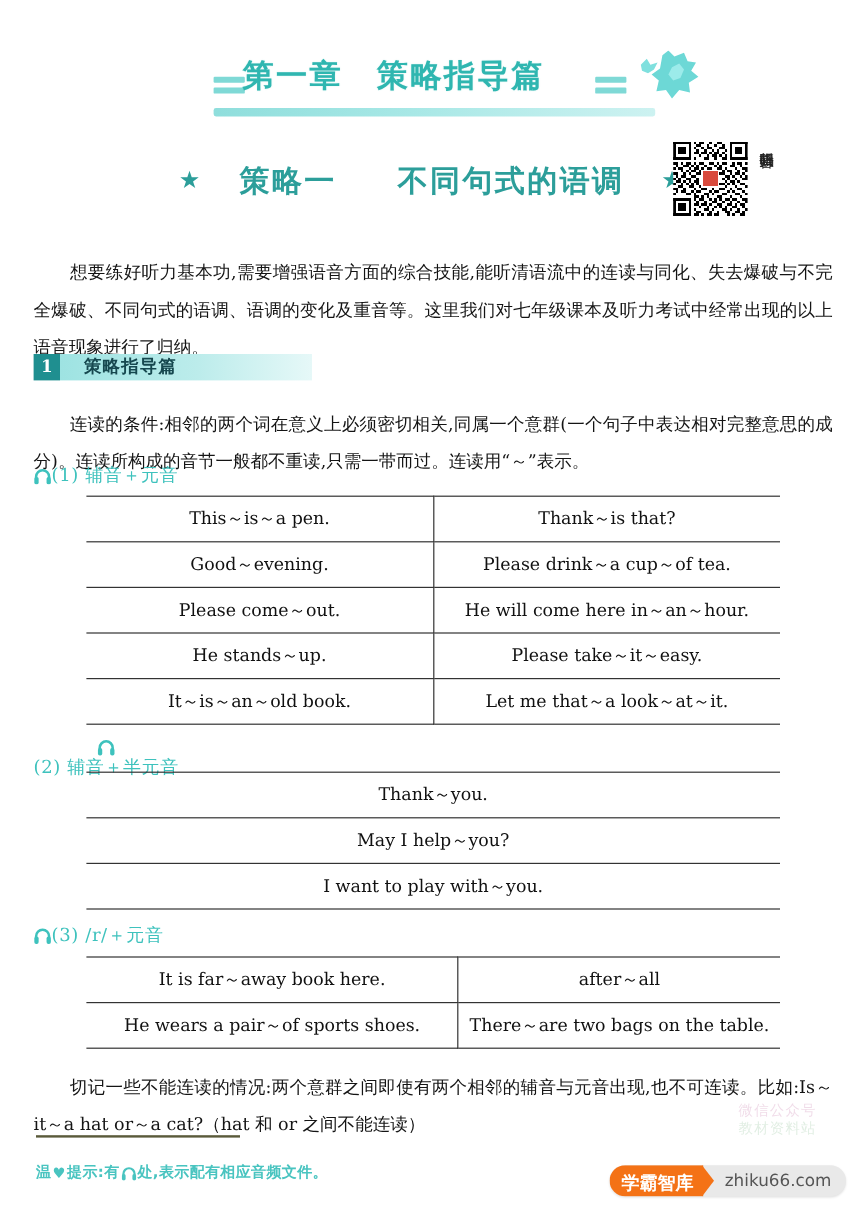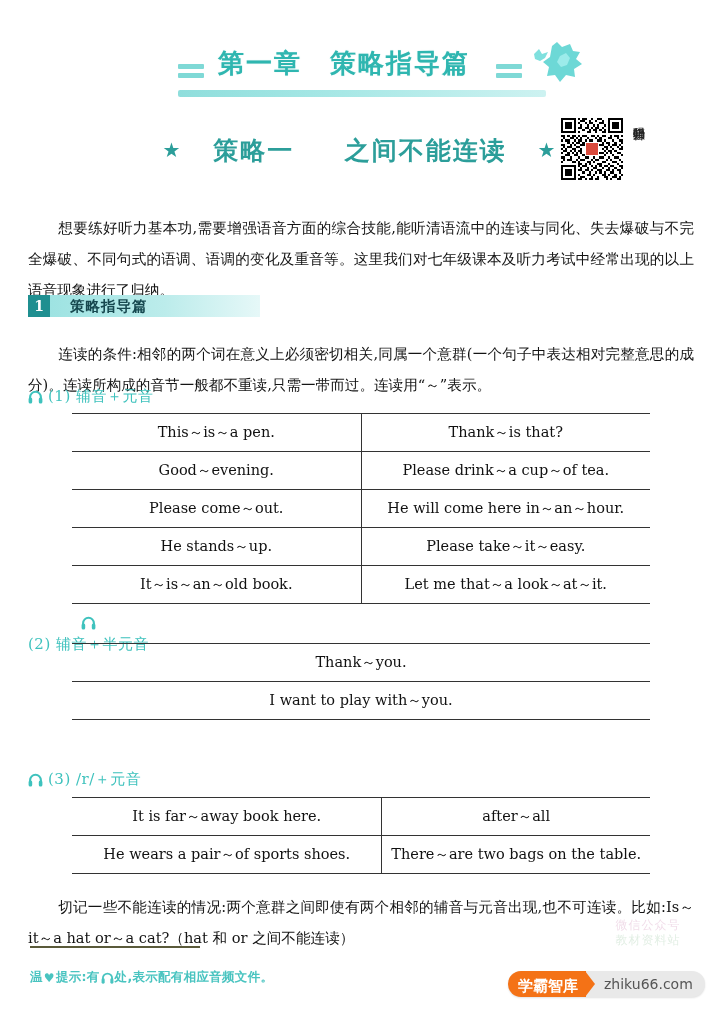--- a/index.html
+++ b/index.html
@@ -26,21 +26,21 @@
   
   .chapter-banner {
     position: absolute;
     left: 178px;
     top: 44px;
     width: 390px;
     height: 62px;
   }
   .chapter-title {
     position: absolute;
-    left: 40px;
+    left: 24px;
     top: 2px;
     font-family: "DejaVu Sans", "Liberation Sans", sans-serif;
     font-weight: bold;
     font-size: 26px;
     letter-spacing: 2px;
     color: #2fb6b0;
     white-space: nowrap;
     text-shadow: 0 0 1px rgba(47,182,176,0.35);
   }
   .banner-dash {
@@ -172,21 +172,20 @@
   .sub-head {
     position: absolute;
     left: 28px;
     font-family: "DejaVu Serif", "Liberation Serif", serif;
     font-size: 15px;
     color: #3ec2bd;
     letter-spacing: 0.5px;
     white-space: nowrap;
     display: flex;
     align-items: center;
-    gap: 5px;
   }
   .headphone {
     display: inline-block;
     width: 15px;
     height: 14px;
     position: relative;
     flex: 0 0 auto;
   }
 
   #sub-head-1 { top: 387px; }
@@ -323,21 +322,21 @@
     <svg class="leaf-deco" viewBox="0 0 60 46">
       <path d="M8,12 L13,7 L16,12 L22,10 L19,16 L14,19 L9,17 Z" fill="#7fe0de"></path>
       <path d="M26,4 L31,0 L36,5 L44,2 L47,9 L54,10 L50,17 L56,22 L48,27 L49,35 L40,33 L34,40 L29,33 L21,34 L23,25 L17,20 L24,15 Z" fill="#6dd8d6"></path>
       <path d="M34,14 L40,11 L44,16 L41,23 L35,25 L31,20 Z" fill="#9cebea"></path>
     </svg>
   </div>
 
   <div class="strategy-title">
     <span class="star">★</span>
     <span class="gap"></span><span>策略一</span>
-    <span class="gap"></span><span class="gap"></span><span>之间不能连读</span>
+    <span class="gap"></span><span class="gap"></span><span>不同句式的语调</span>
     <span class="gap"></span><span class="star">★</span>
   </div>
 
   <div class="qr-block">
     <svg class="qr-img" width="62" height="62" viewBox="0 0 29 29" shape-rendering="crispEdges">
       <rect width="29" height="29" fill="#ffffff"></rect>
       <g fill="#000000">
         <rect x="0" y="0" width="7" height="1"></rect>
           <rect x="0" y="6" width="7" height="1"></rect>
         <rect x="0" y="0" width="1" height="7"></rect>
@@ -615,20 +614,23 @@
     </span>
     <span>(2) 辅音＋半元音</span>
   </div>
 
   <table class="ex-table" id="table-2">
     <tbody>
       <tr>
         <td>Thank～you.</td>
       </tr>
       <tr>
+        <td>May I help～you?</td>
+      </tr>
+      <tr>
         <td>I want to play with～you.</td>
       </tr>
     </tbody>
   </table>
 
   <div class="sub-head" id="sub-head-3">
     <span class="headphone">
       <svg viewBox="0 0 15 14" width="15" height="14">
         <path d="M2.1,8.5 L2.1,7.2 A5.4,5.4 0 0 1 12.9,7.2 L12.9,8.5" fill="none" stroke="#3ec2bd" stroke-width="2.1"></path>
         <rect x="0.6" y="7.4" width="3.6" height="6.2" rx="1.6" fill="#3ec2bd"></rect>

